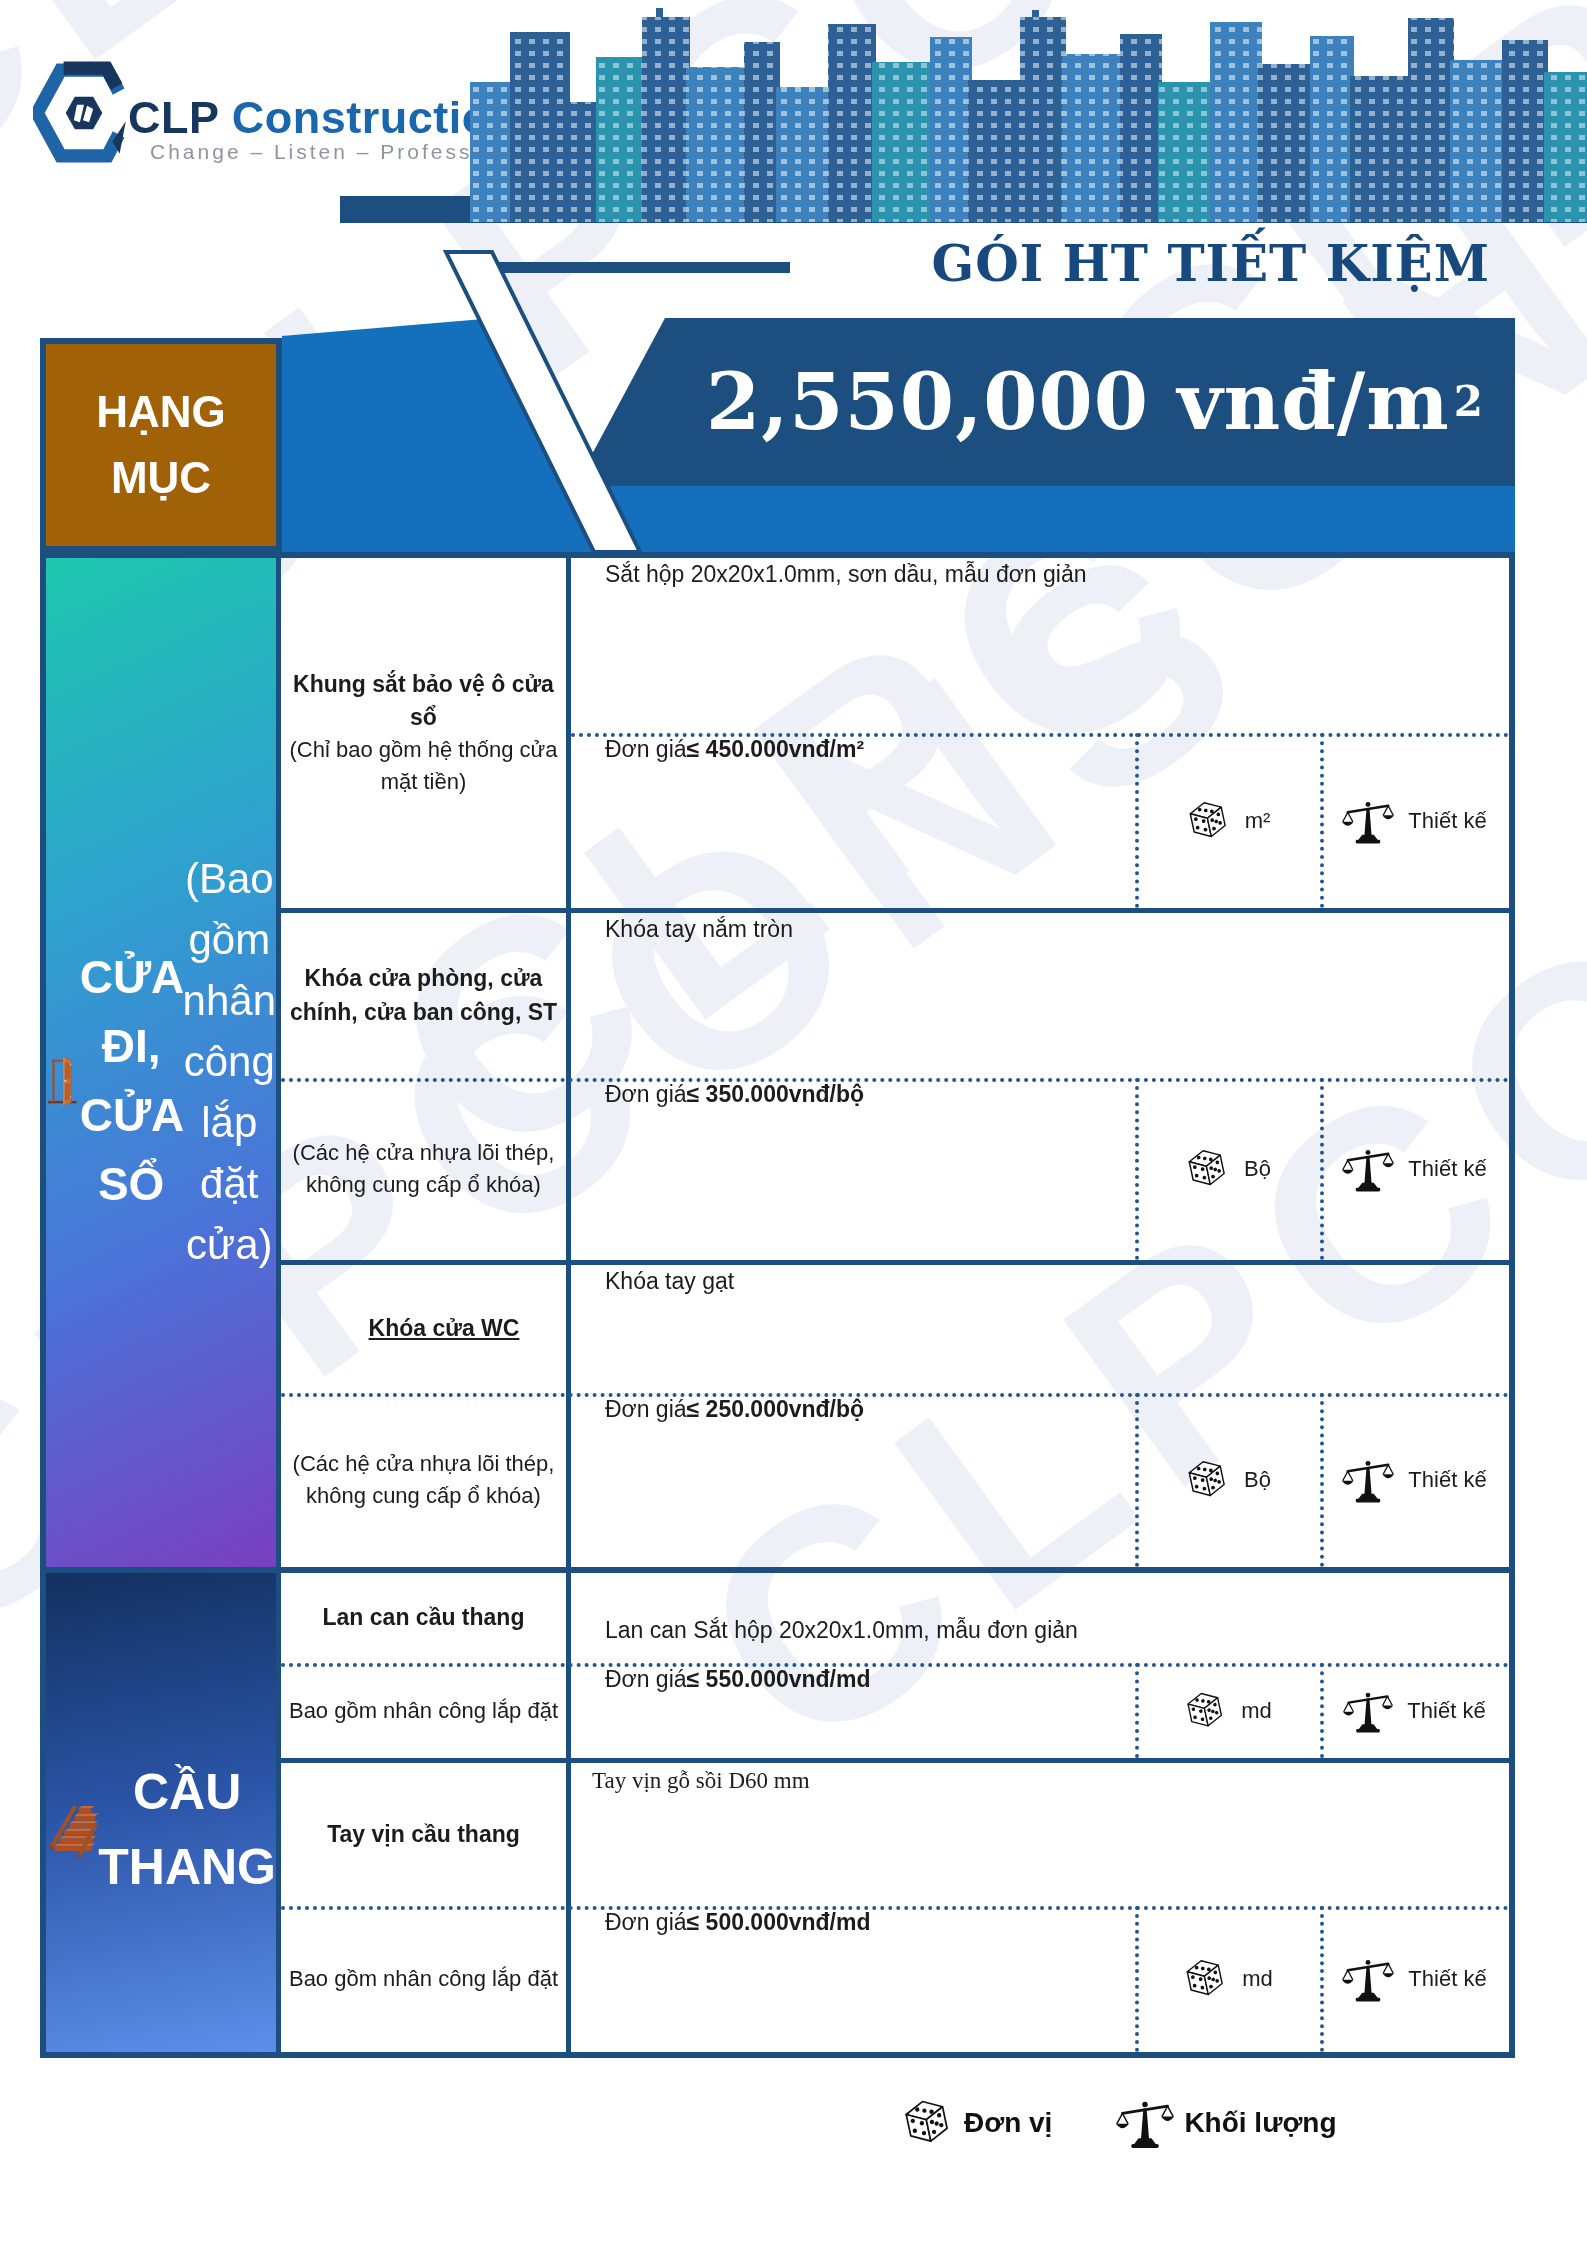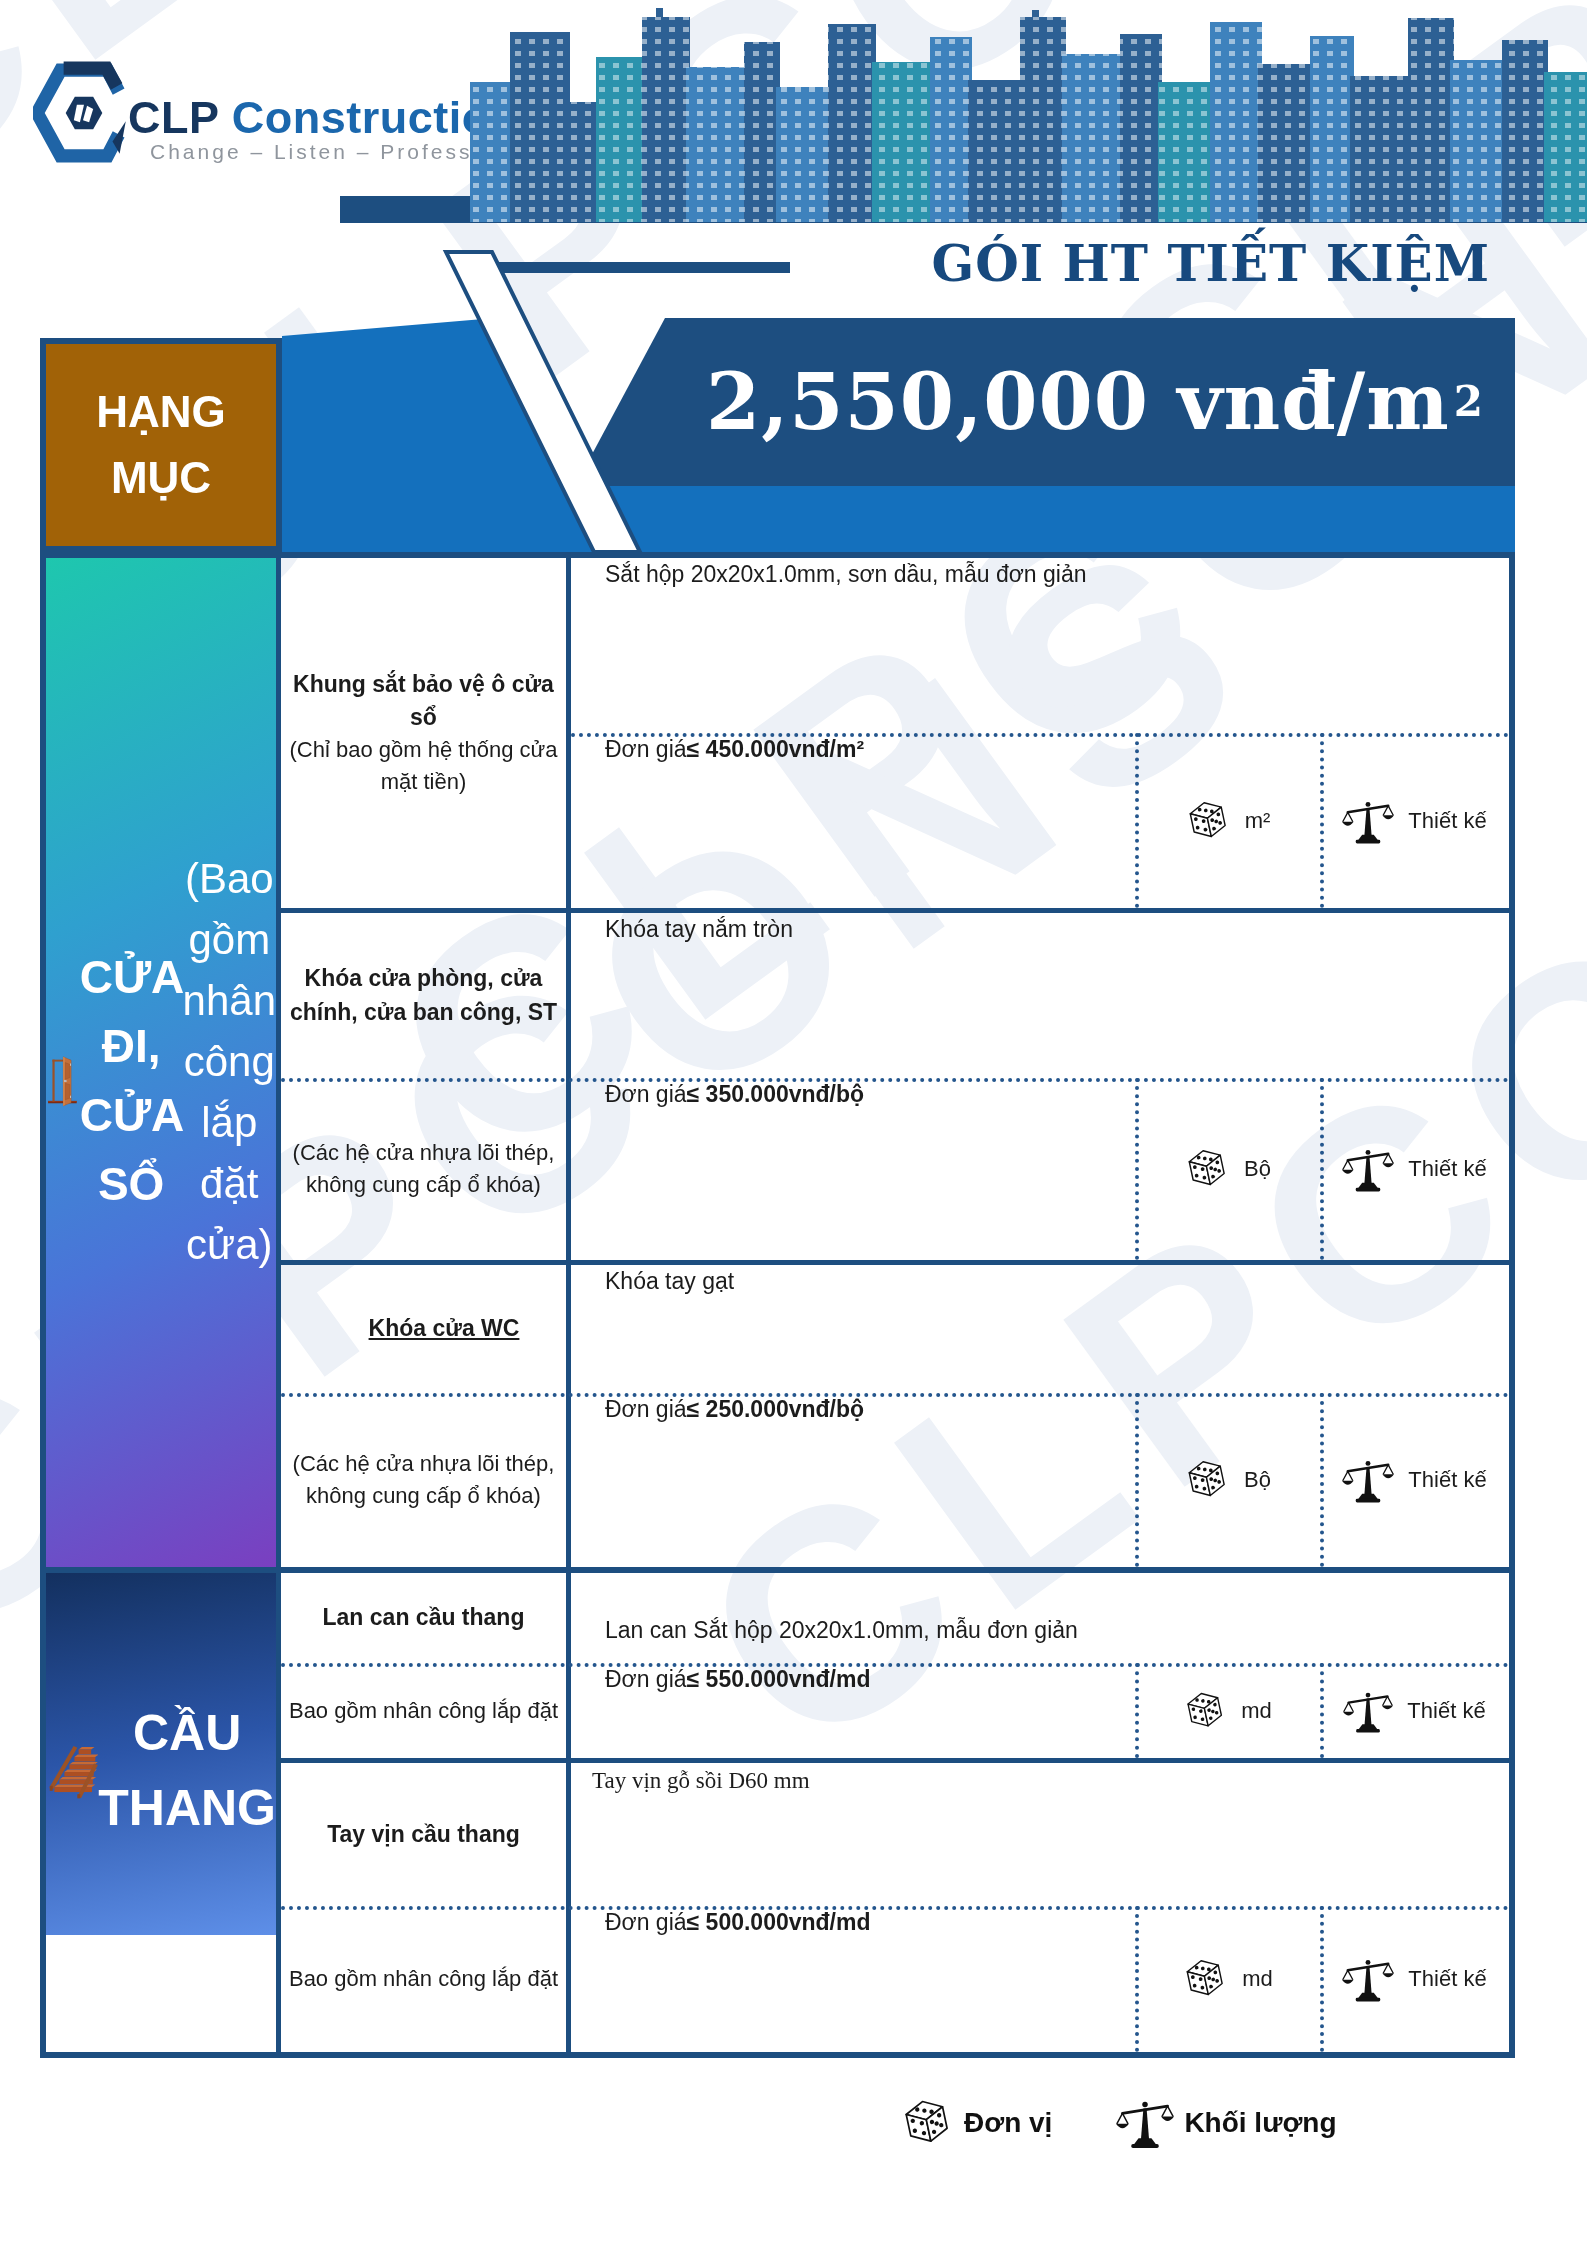--- a/index.html
+++ b/index.html
@@ -39,21 +39,21 @@
   .cell{position:absolute;display:flex;flex-direction:column;align-items:center;justify-content:center;
         text-align:center;font-size:23px;line-height:1.45;}
   .cell.left{align-items:flex-start;text-align:left;padding-left:34px;box-sizing:border-box;
              flex-direction:row;justify-content:flex-start;}
   .nm{font-weight:bold;}
   .nt{font-weight:normal;font-size:22px;}
   .price-line b{font-weight:bold;}
   .icon-cell{position:absolute;display:flex;align-items:center;justify-content:center;gap:14px;font-size:22px;}
   .sec{position:absolute;left:6px;width:230px;display:flex;flex-direction:row;align-items:center;z-index:1;}
   .sec1{top:6px;height:1009px;background:linear-gradient(155deg,#1ec7ae 0%,#2fa0cf 34%,#4a74d8 66%,#7a3fc0 100%);}
-  .sec2{top:1021px;height:362px;background:linear-gradient(170deg,#13305f 0%,#2b55a8 48%,#5e8fe8 100%);}
+  .sec2{top:1021px;height:479px;background:linear-gradient(170deg,#13305f 0%,#2b55a8 48%,#5e8fe8 100%);}
   .sec-title{font-weight:bold;color:#fff;font-size:46px;line-height:1.5;text-align:center;width:210px;}
   .sec-note{color:#fff;font-size:42px;line-height:1.45;text-align:center;width:214px;}
   .sec2 .sec-title{font-size:50px;}
   
   .legend{position:absolute;left:900px;top:2078px;width:660px;height:90px;z-index:2;
           display:flex;align-items:center;gap:64px;}
   .legend .item{display:flex;align-items:center;gap:10px;font-weight:bold;font-size:28px;color:#111;}
   svg{display:block;}
 </style>
 </head>

